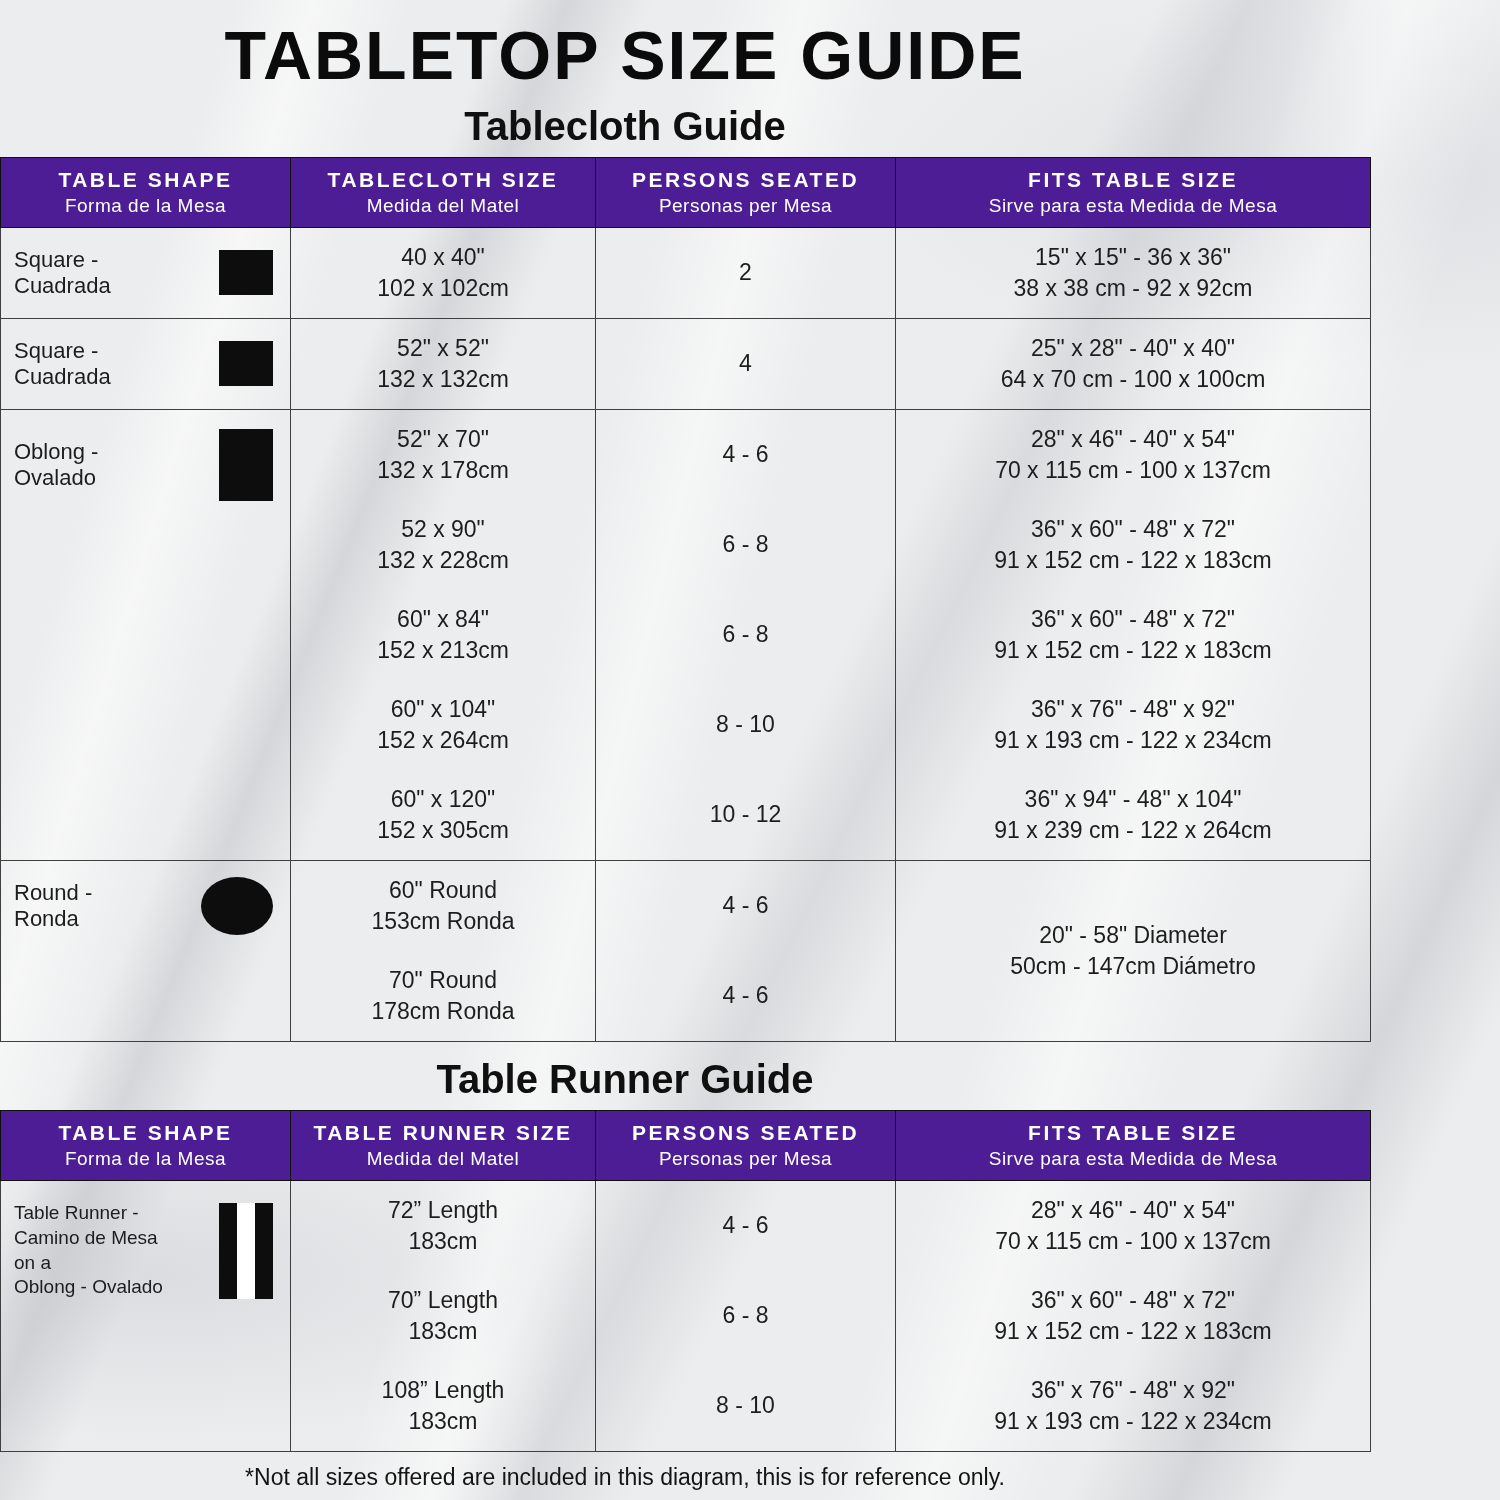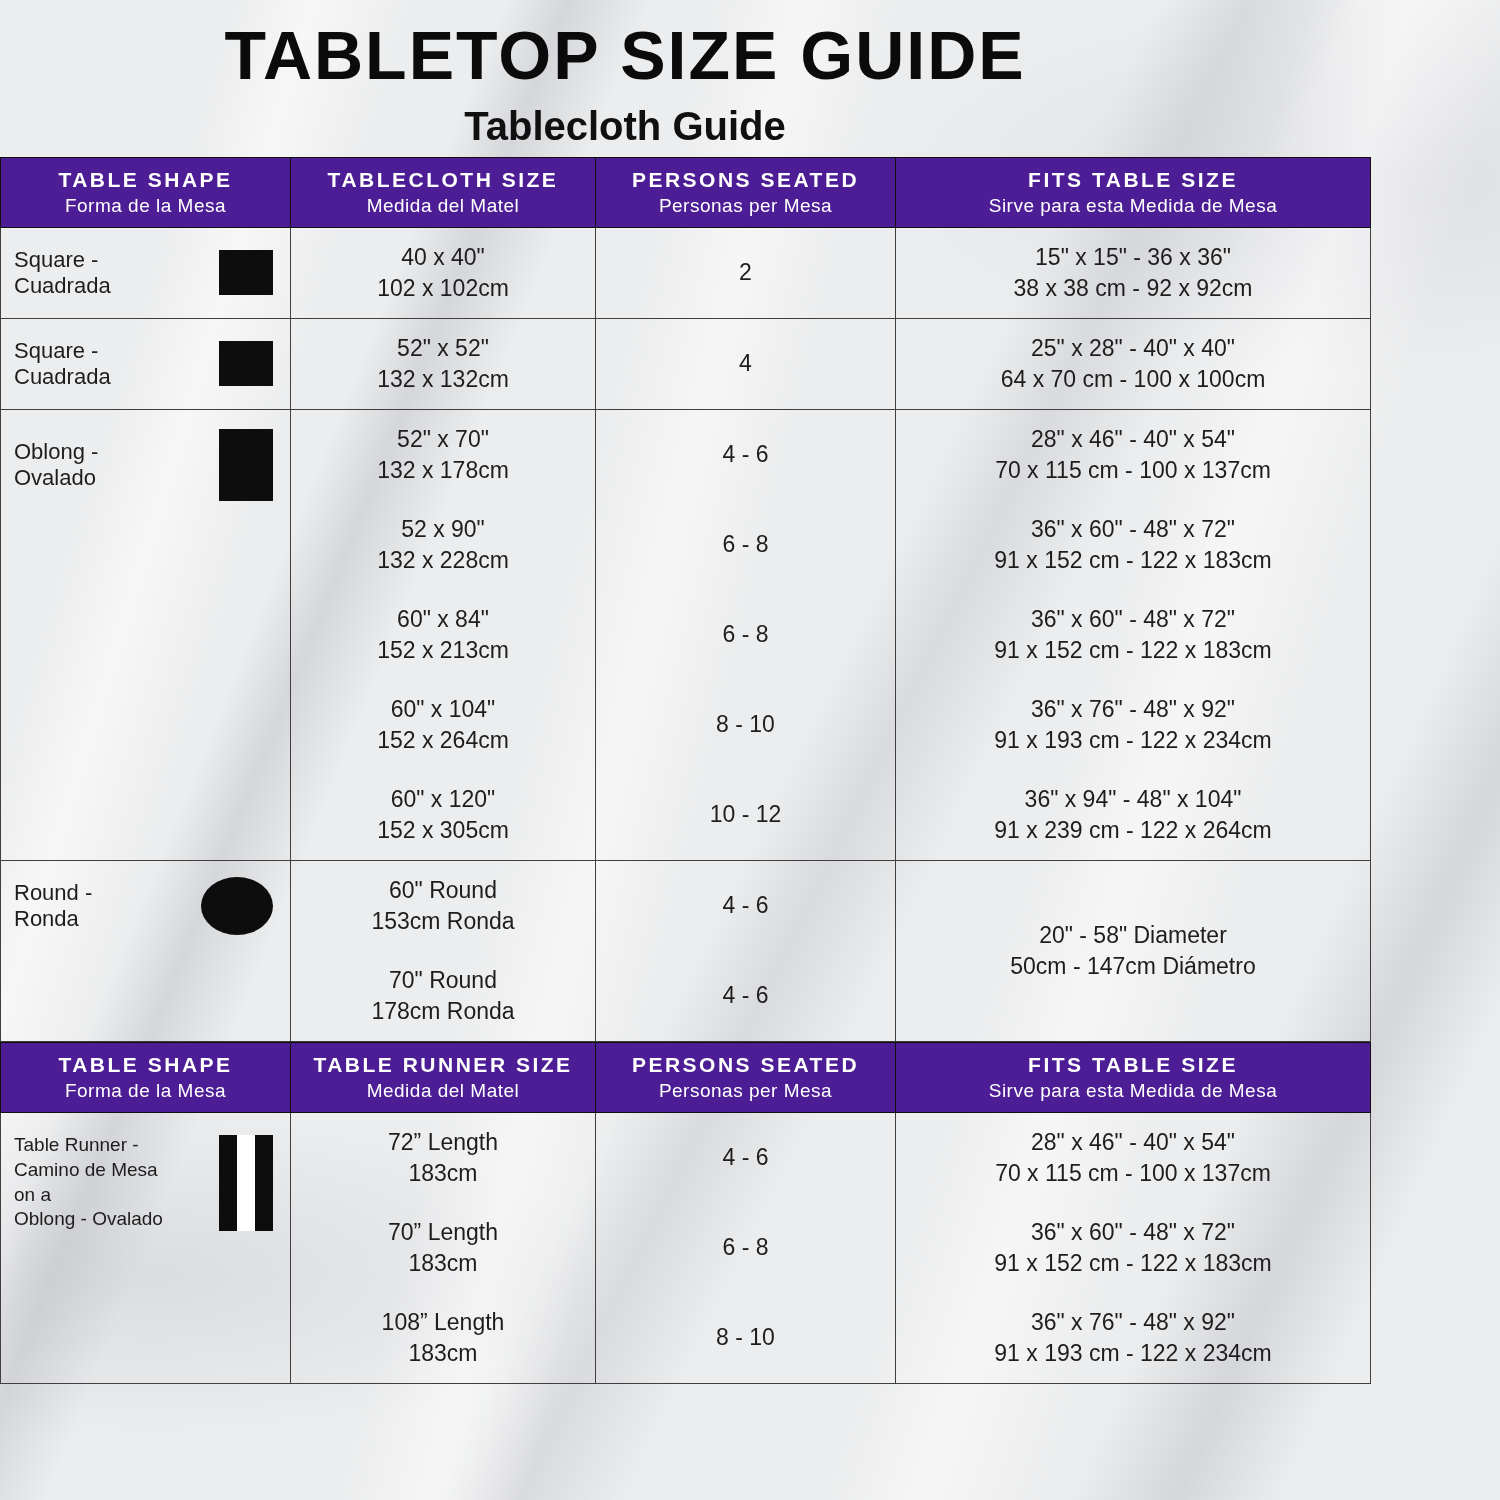--- a/index.html
+++ b/index.html
@@ -206,20 +206,21 @@
           <div class="slot">4 - 6</div>
         </td>
         <td>
           <div class="slot slot-tall">20" - 58" Diameter
 50cm - 147cm Diámetro</div>
         </td>
       </tr>
     </tbody>
   </table>
 
+  <h2 class="section-title second">Table Runner Guide</h2>
 
   <table class="guide-table">
     <colgroup>
       <col class="col-shape">
         <col class="col-size">
         <col class="col-pers">
         <col class="col-fits">
     </colgroup>
     <thead>
       <tr>
@@ -270,14 +271,15 @@
 70 x 115 cm - 100 x 137cm</div>
           <div class="slot">36" x 60" - 48" x 72"
 91 x 152 cm - 122 x 183cm</div>
           <div class="slot">36" x 76" - 48" x 92"
 91 x 193 cm - 122 x 234cm</div>
         </td>
       </tr>
     </tbody>
   </table>
 
+  <div class="footnote">*Not all sizes offered are included in this diagram, this is for reference only.</div>
 
 </div>
 
 </body></html>

